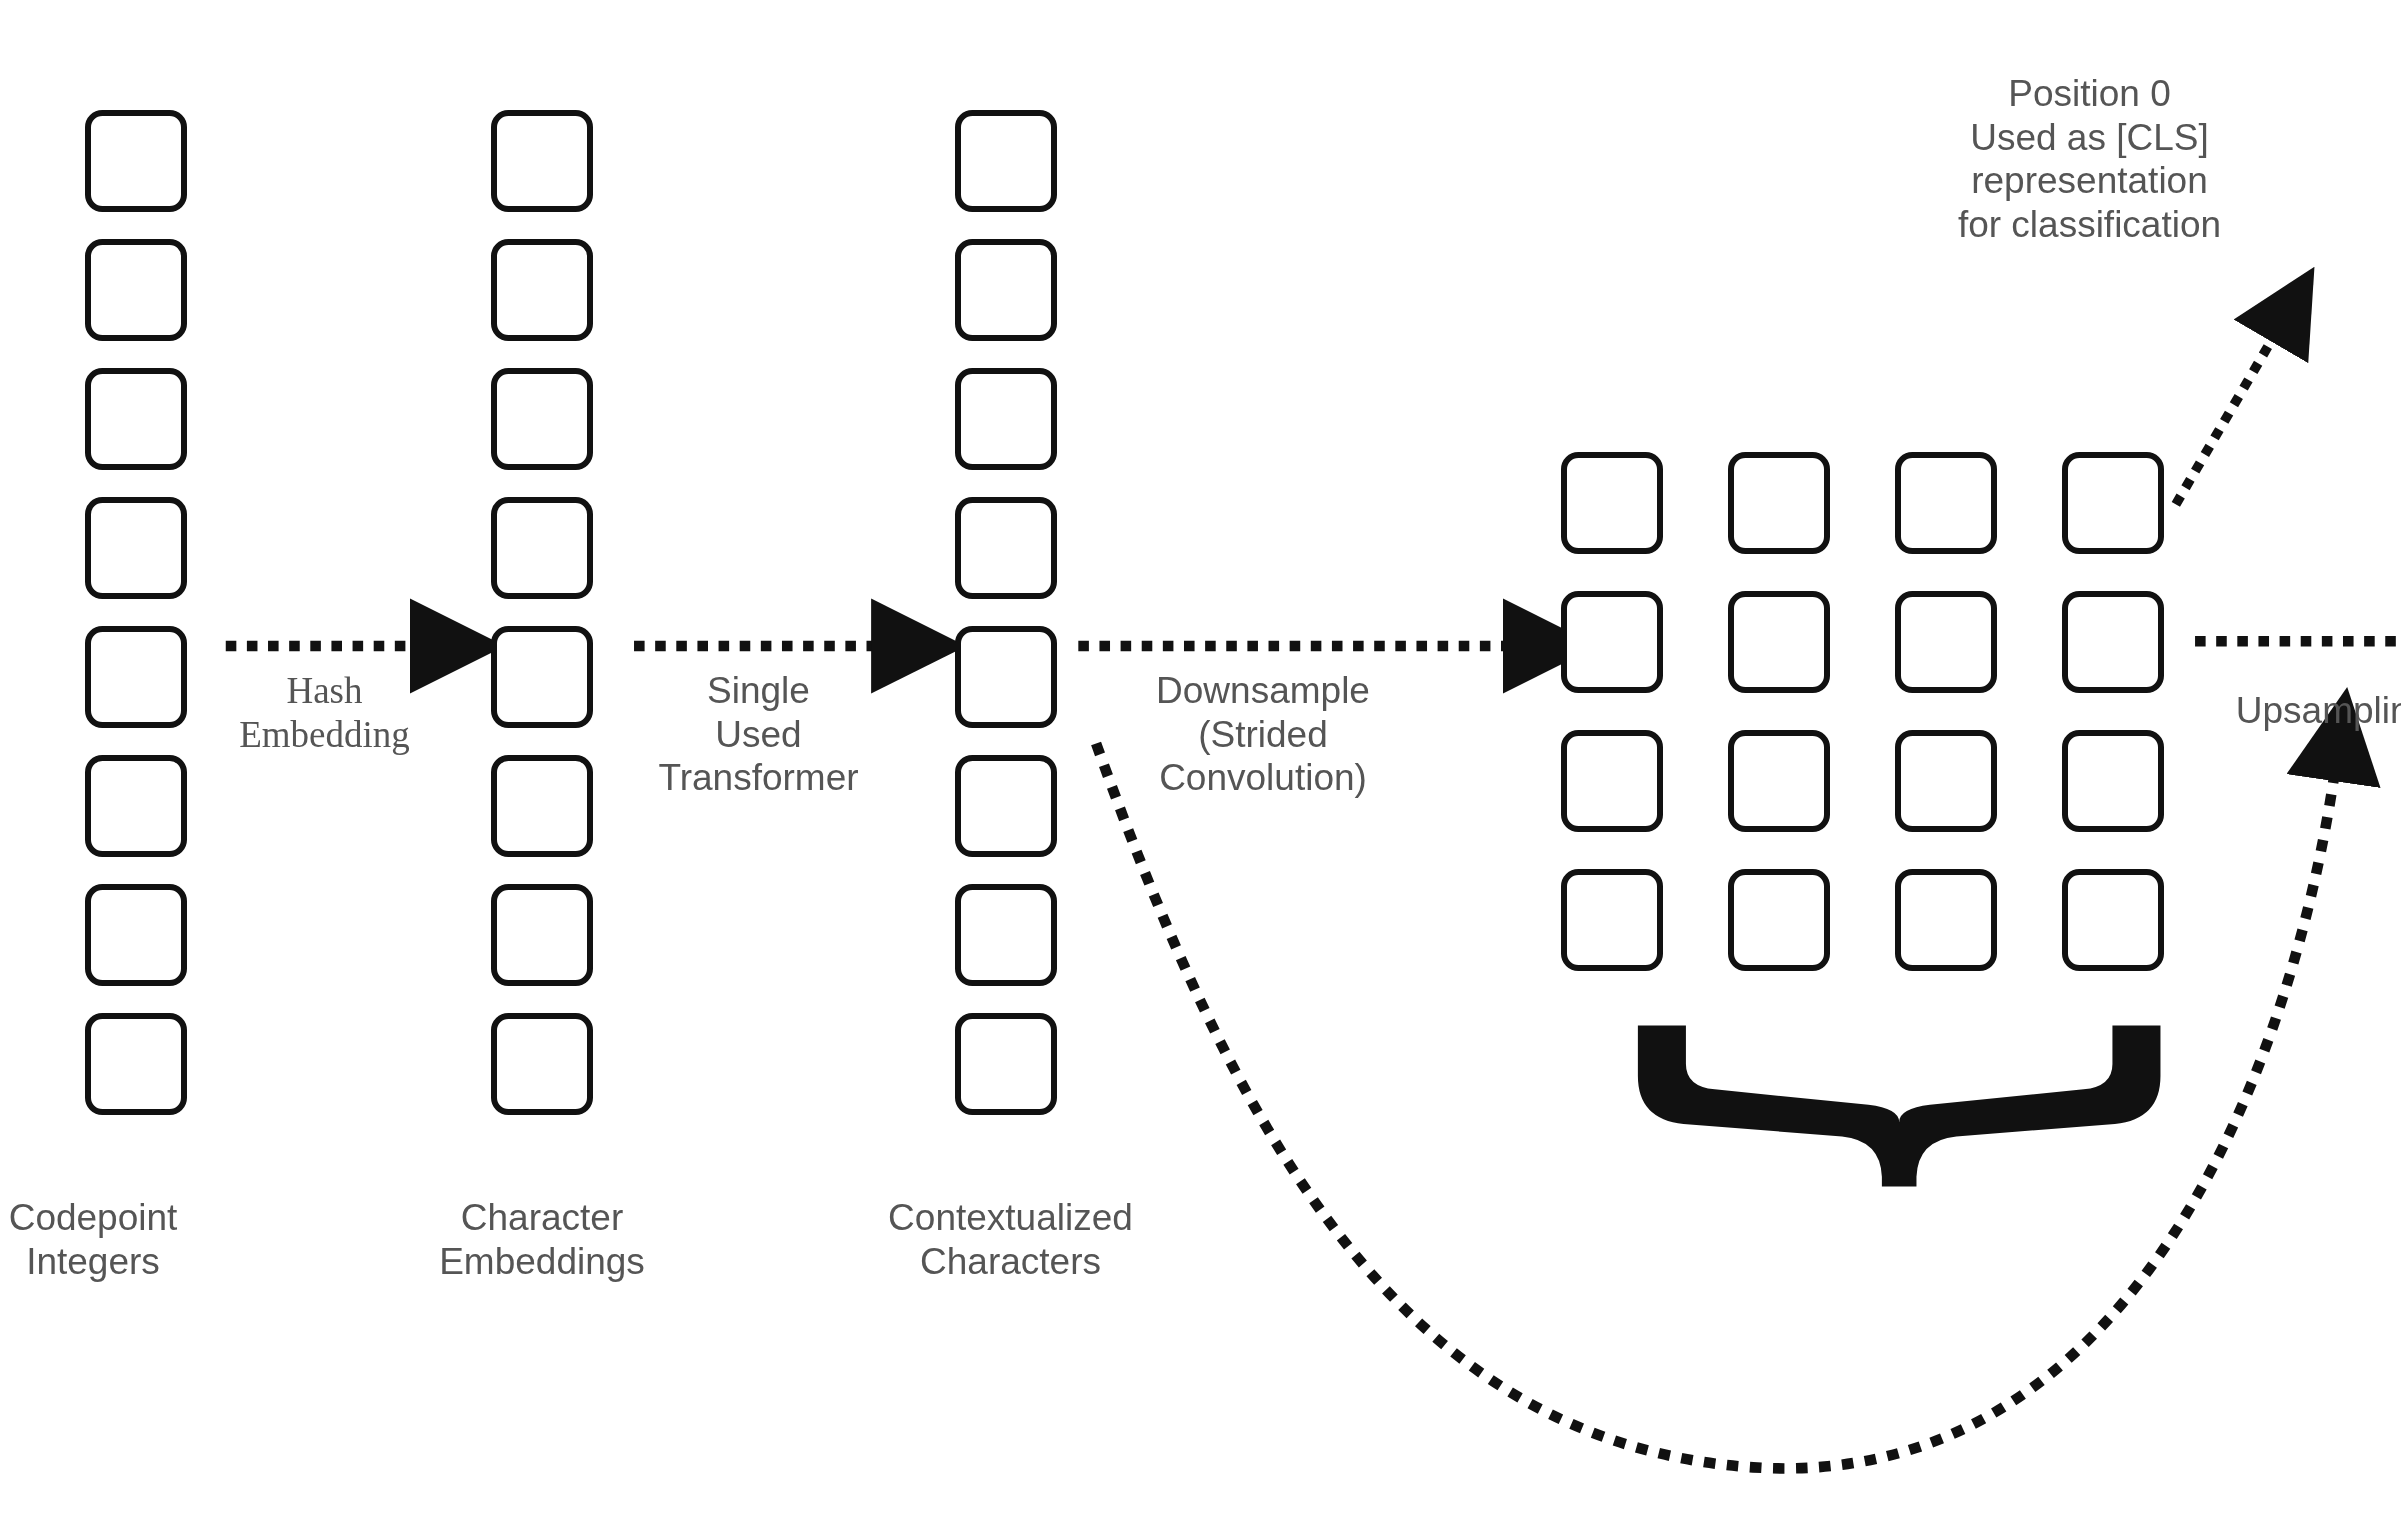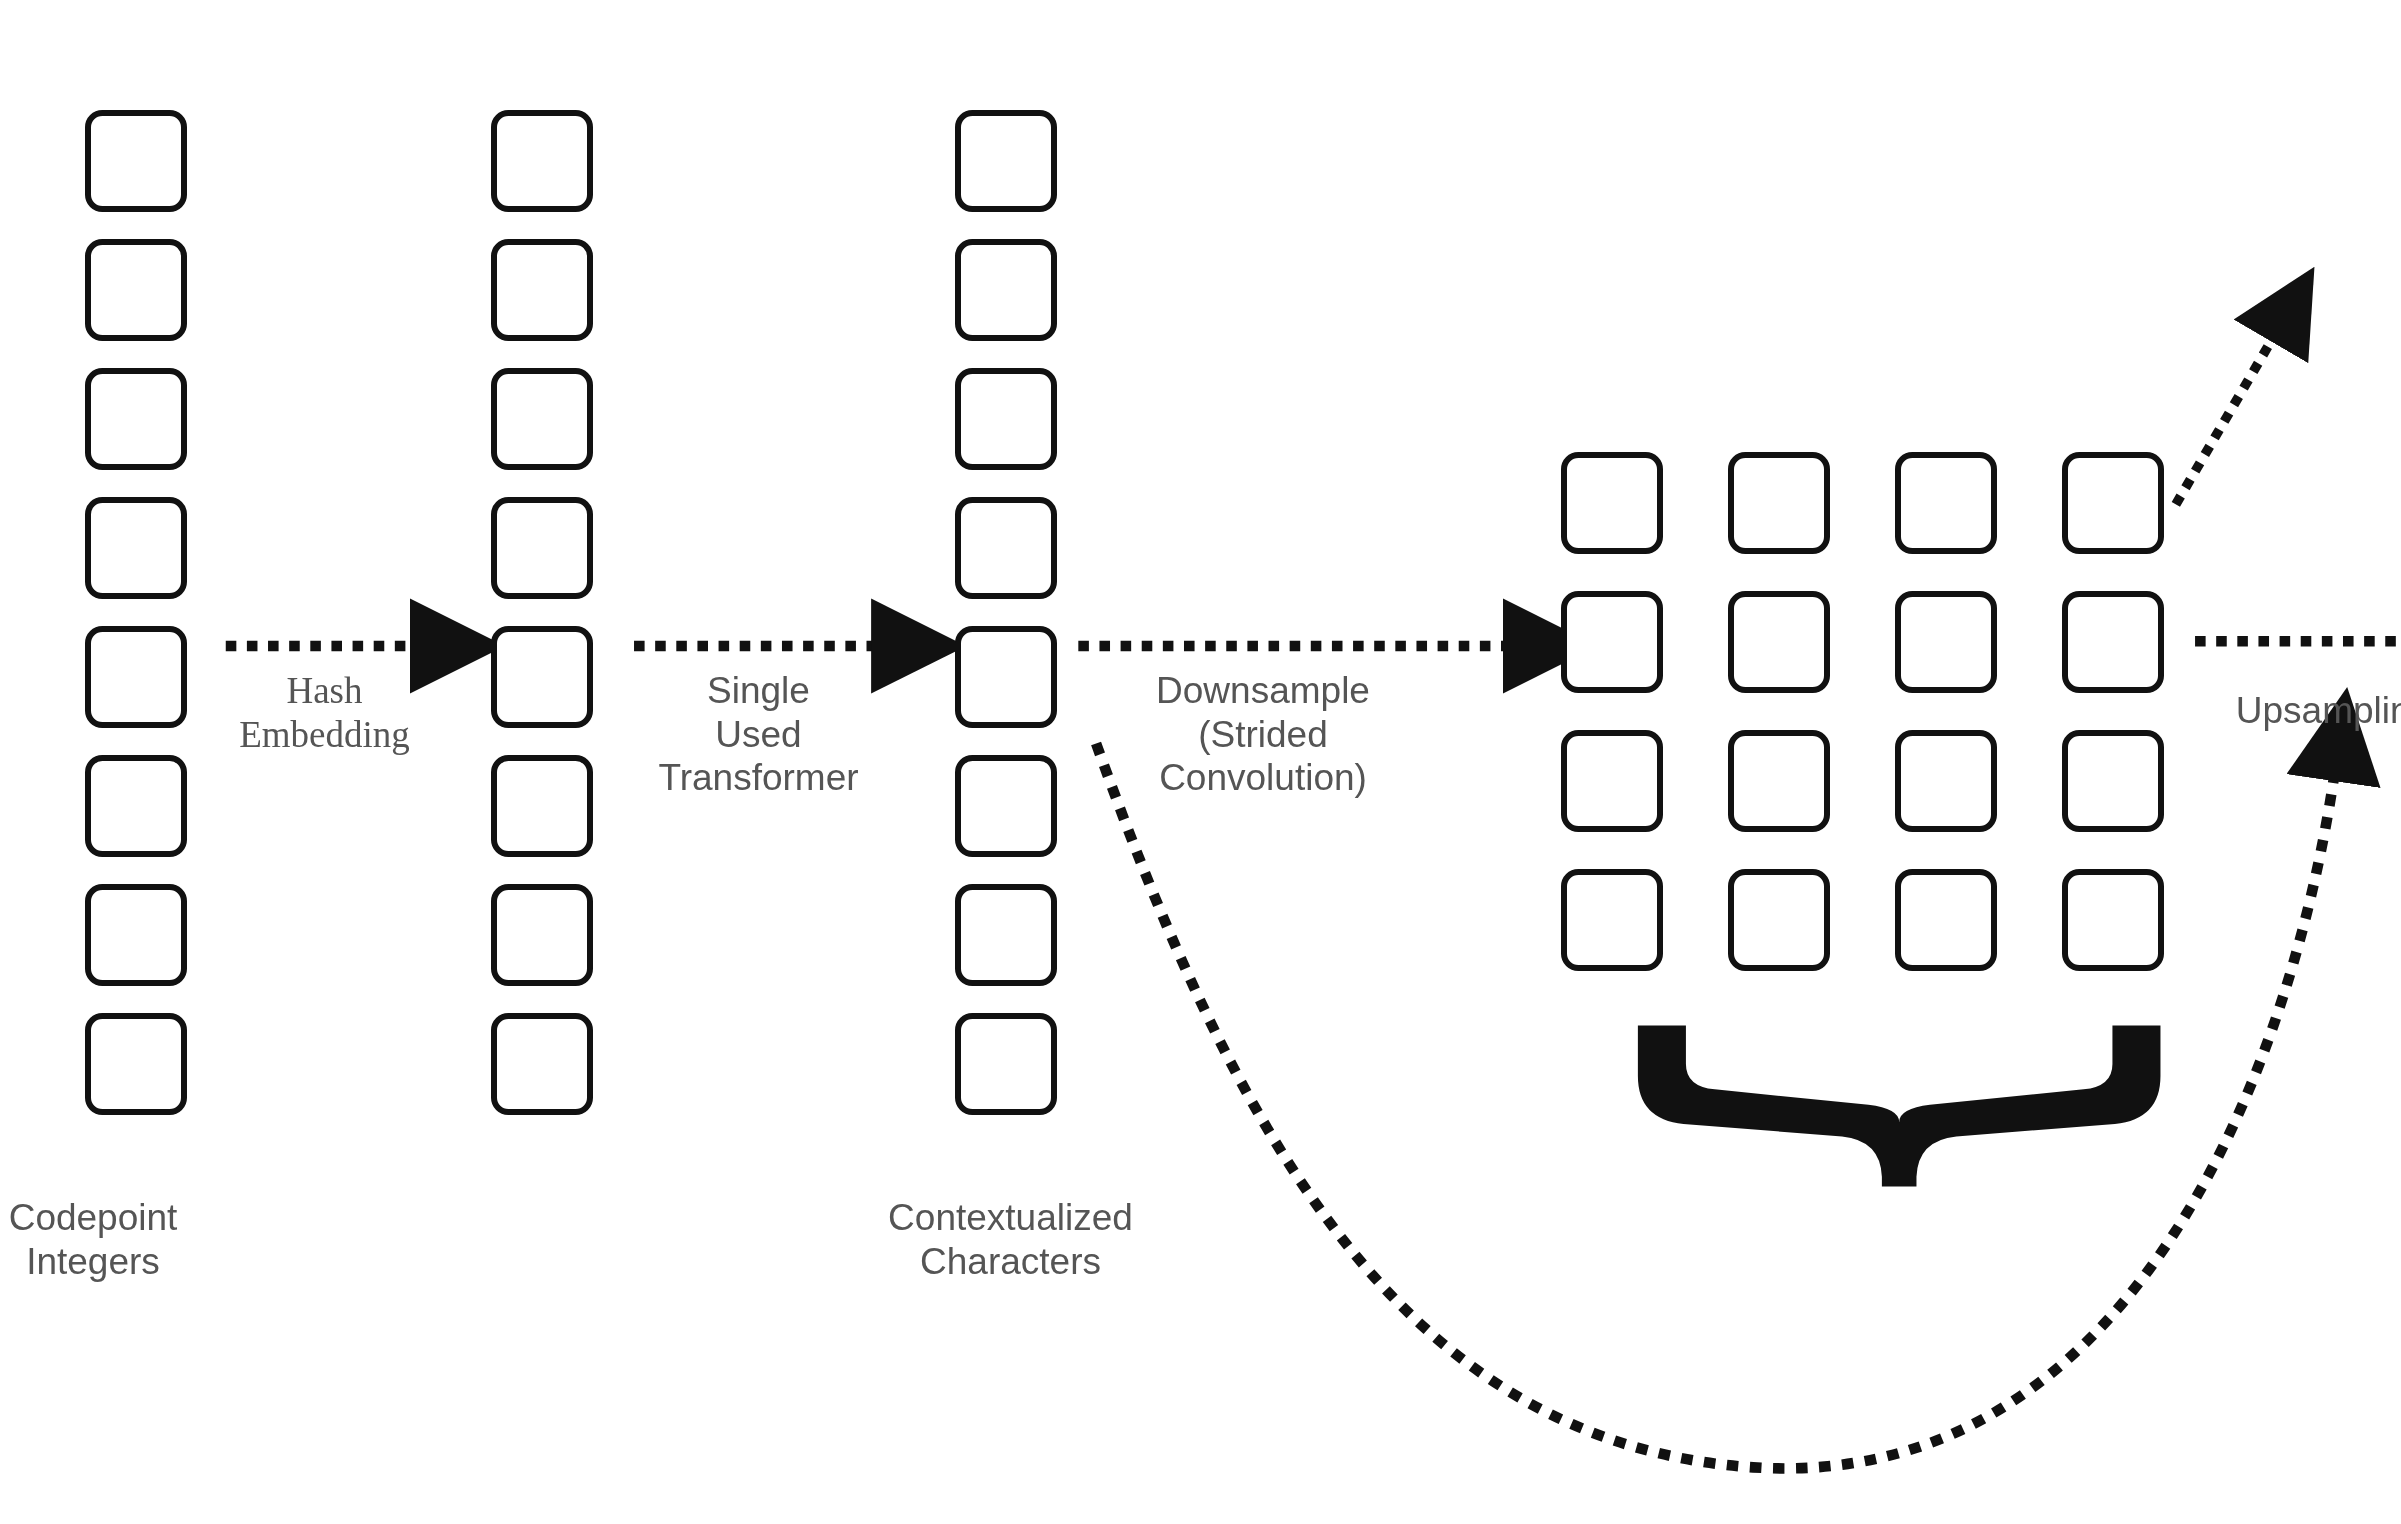--- a/index.html
+++ b/index.html
@@ -112,20 +112,22 @@
   <div class="column" style="left:491px; top:110px; gap:27px;">
     <div class="cell" style="width:102px;height:102px;"></div>
     <div class="cell" style="width:102px;height:102px;"></div>
     <div class="cell" style="width:102px;height:102px;"></div>
     <div class="cell" style="width:102px;height:102px;"></div>
     <div class="cell" style="width:102px;height:102px;"></div>
     <div class="cell" style="width:102px;height:102px;"></div>
     <div class="cell" style="width:102px;height:102px;"></div>
     <div class="cell" style="width:102px;height:102px;"></div>
   </div>
+  <div class="label col-label" style="left:393px; top:1196px; width:298px;">Character
+Embeddings</div>
 
   <div class="column" style="left:955px; top:110px; gap:27px;">
     <div class="cell" style="width:102px;height:102px;"></div>
     <div class="cell" style="width:102px;height:102px;"></div>
     <div class="cell" style="width:102px;height:102px;"></div>
     <div class="cell" style="width:102px;height:102px;"></div>
     <div class="cell" style="width:102px;height:102px;"></div>
     <div class="cell" style="width:102px;height:102px;"></div>
     <div class="cell" style="width:102px;height:102px;"></div>
     <div class="cell" style="width:102px;height:102px;"></div>
@@ -161,15 +163,19 @@
   <div class="label arrow-label" style="left:624px; top:669px; width:269px;">Single
 Used
 Transformer</div>
 
   <div class="label arrow-label" style="left:1095px; top:669px; width:336px;">Downsample
 (Strided
 Convolution)</div>
 
   <div class="label arrow-label" style="left:2180px; top:689px; width:307px;">Upsampling</div>
 
+  <div class="label note-label" style="left:1912px; top:72px; width:355px;">Position 0
+Used as [CLS]
+representation
+for classification</div>
 
 </div>
 
 
 </body></html>

